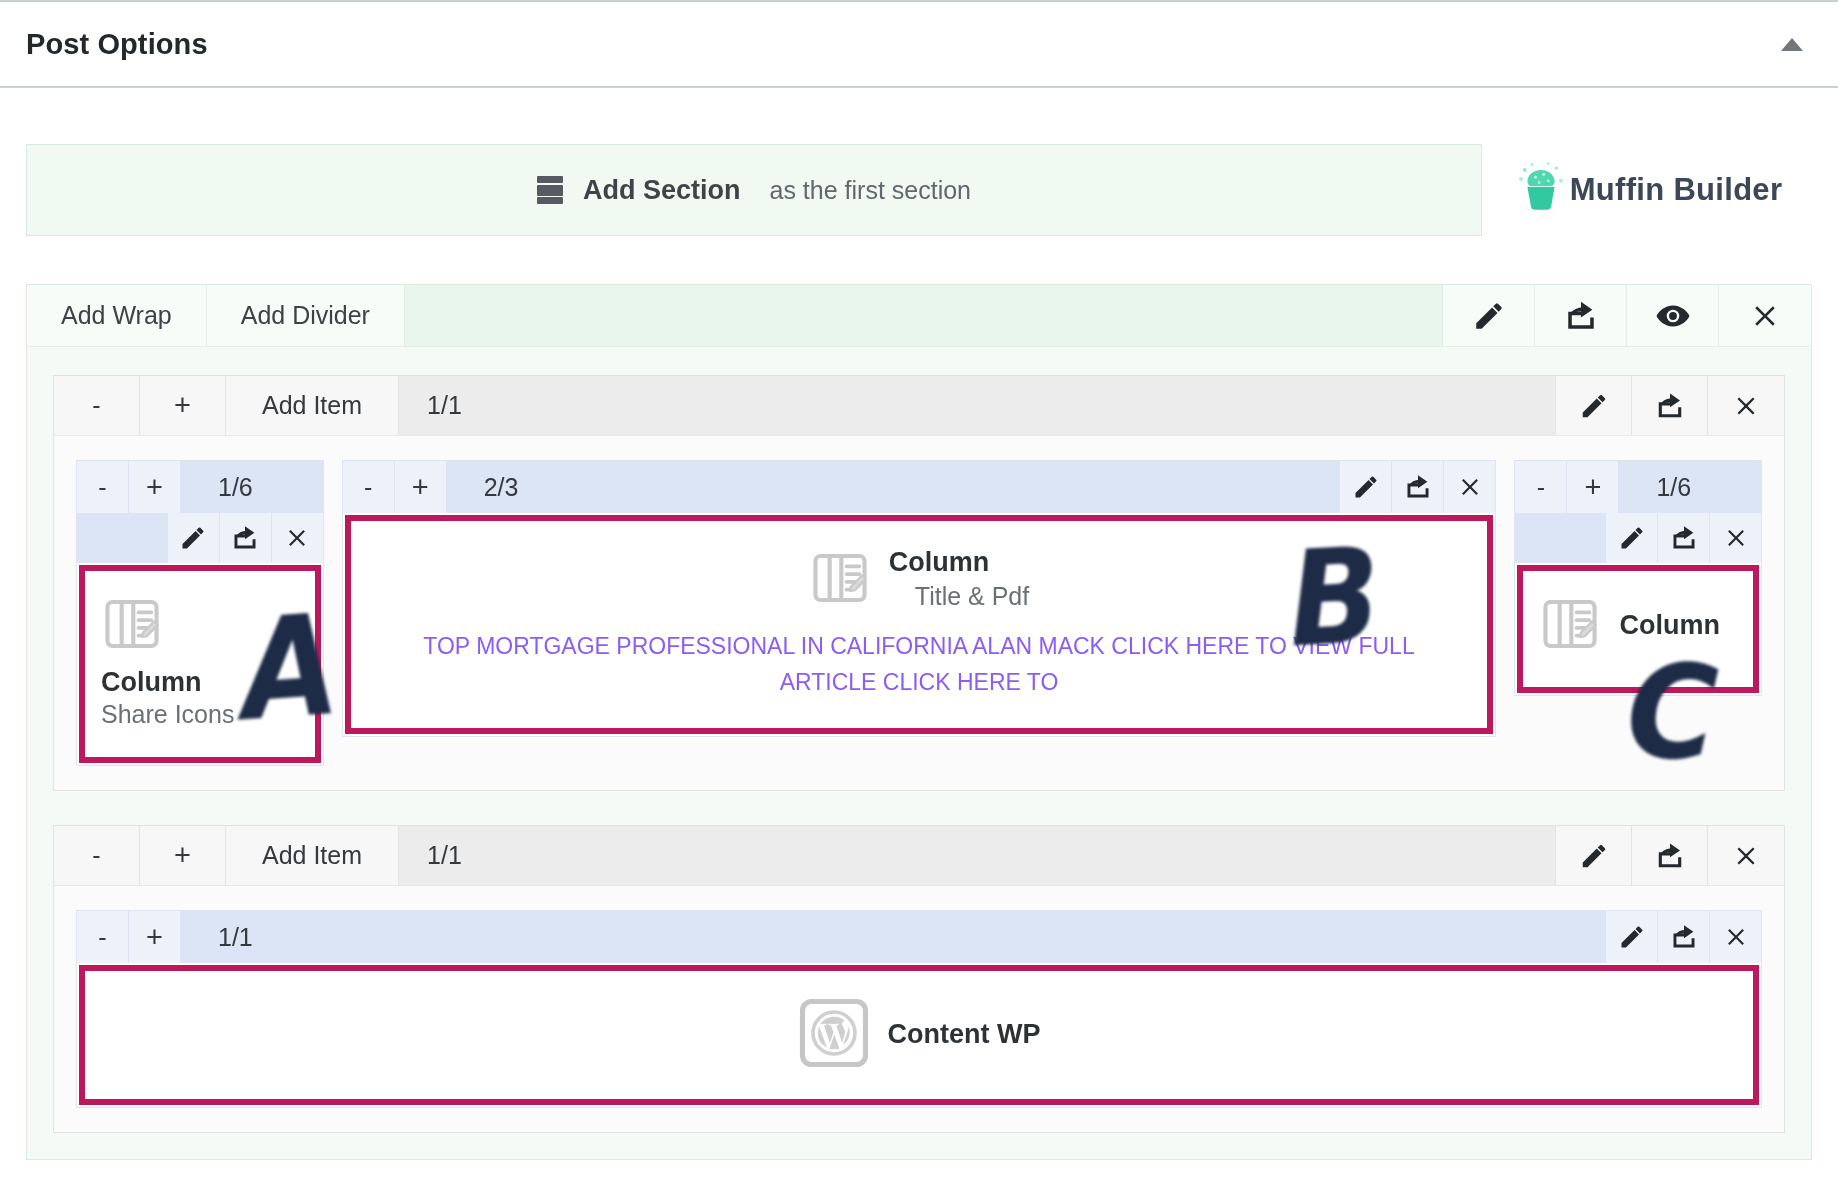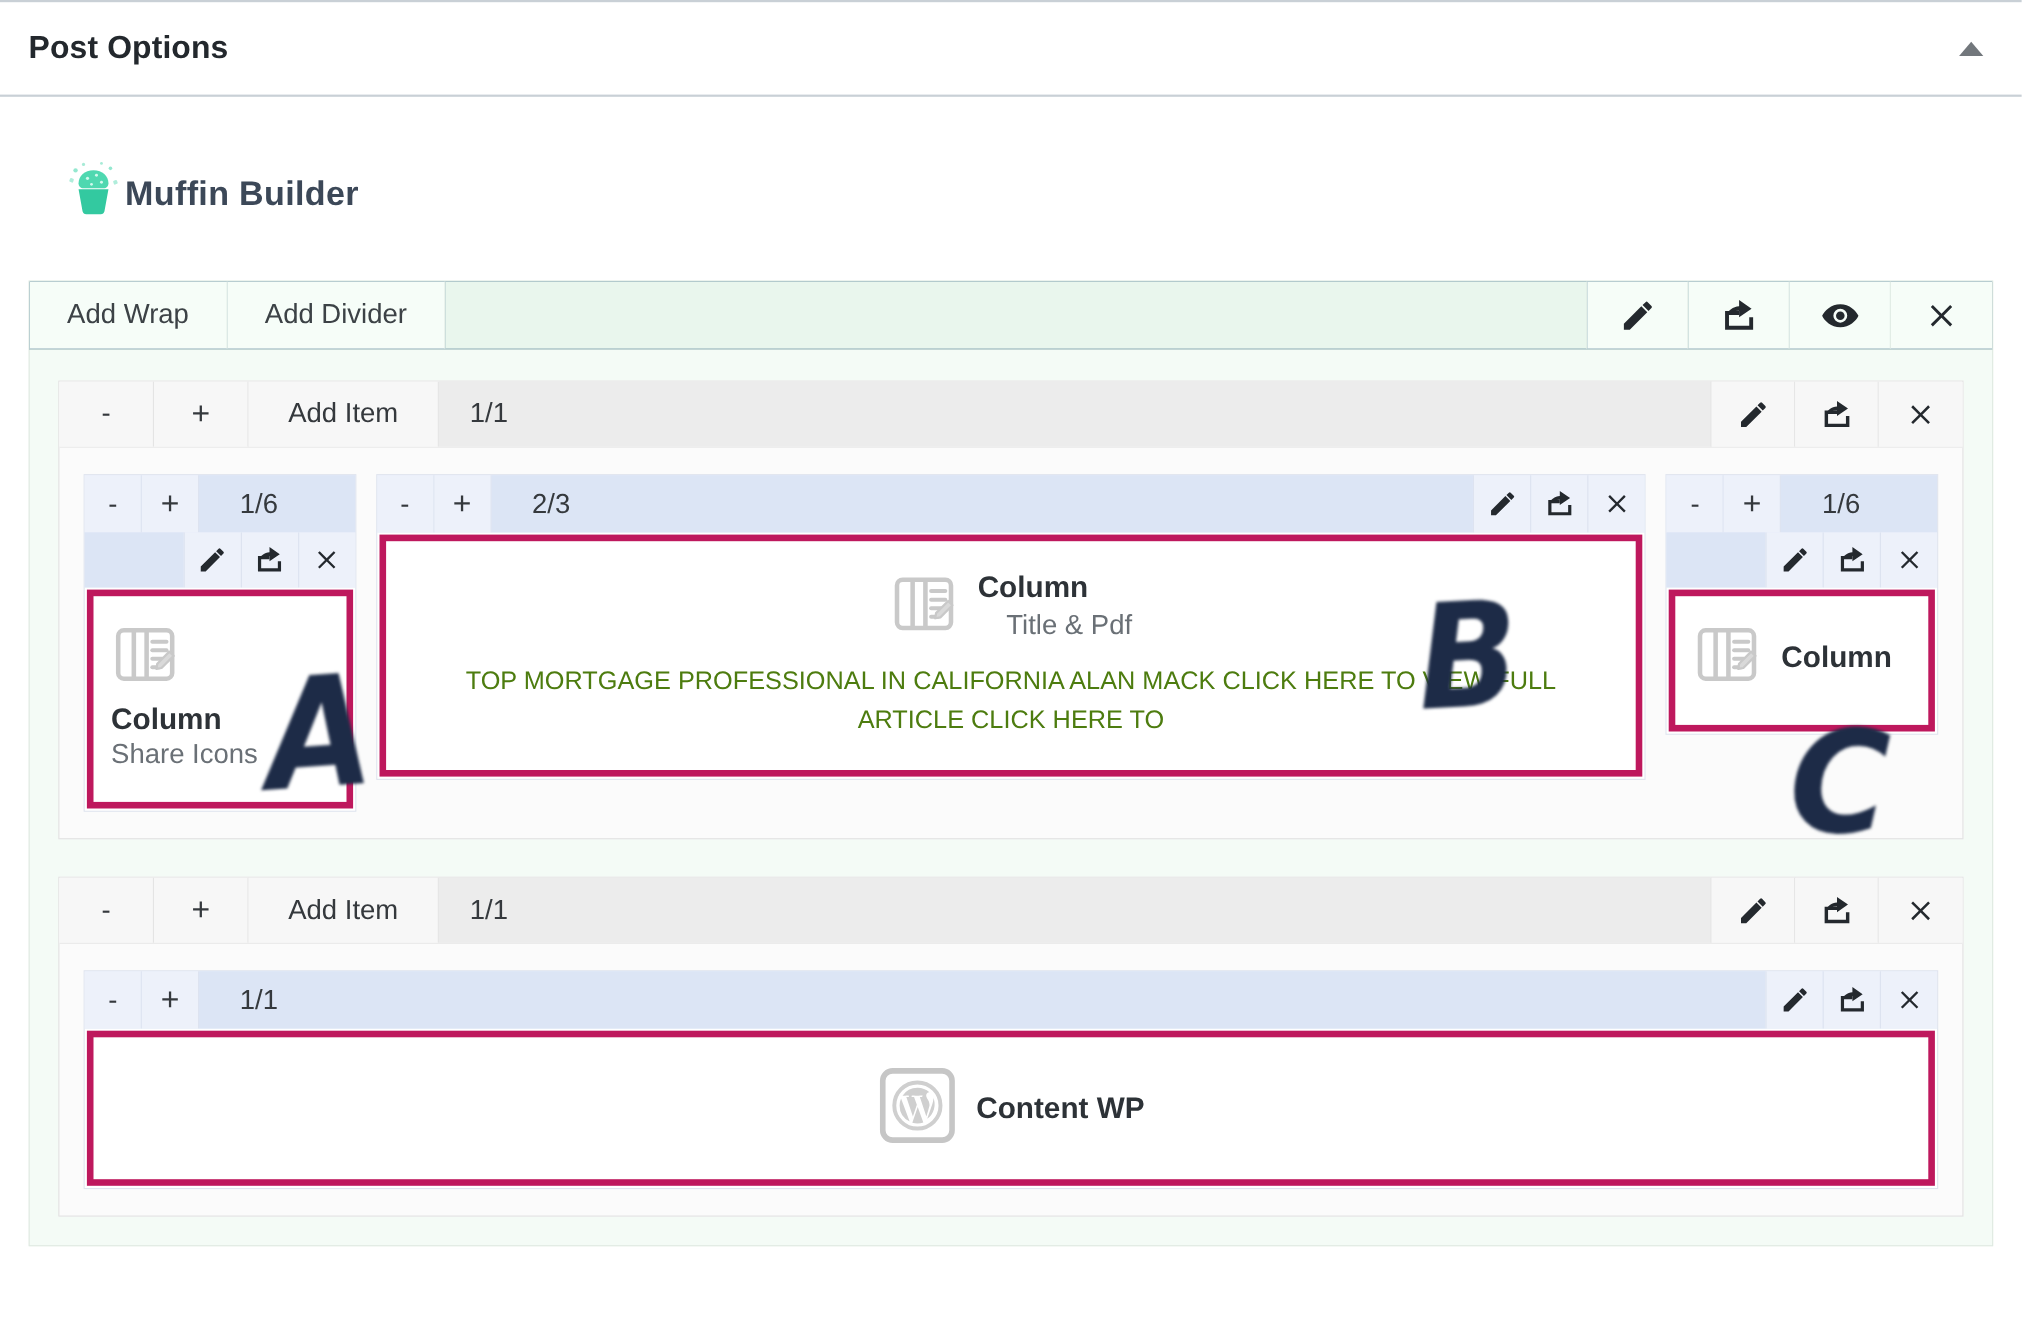--- a/index.html
+++ b/index.html
@@ -78,21 +78,21 @@
 
   
   .section {
     margin-top: 48px;
     border: 1px solid #dfe9e2;
     background: #f4fbf6;
     padding: 0;
   }
   .section-toolbar {
     display: flex; align-items: stretch; height: 62px;
-    background: #0c4a6e;
+    background: #d946ef;
     border-bottom: 1px solid #e4efe7;
   }
   .sec-btn {
     display:flex; align-items:center; justify-content:center;
     padding: 0 34px;
     font-size: 25px; color:#3c4246;
     border-right: 1px solid #e0ece4;
     background: #f6fdf8;
     cursor: pointer; white-space: nowrap;
   }
@@ -173,21 +173,21 @@
     padding: 22px 16px 28px 16px;
     min-height: 120px;
   }
   .item-row { display:flex; align-items:center; gap: 18px; }
   .item-text .t1 { font-size: 27px; font-weight: bold; color:#2d3237; line-height: 1.18; }
   .item-text .t2 { font-size: 25px; color:#6a7076; line-height: 1.25; margin-top: 2px; margin-left: 26px; }
   .item-stack { }
   .item-stack .t1 { font-size: 27px; font-weight: bold; color:#2d3237; margin-top: 8px;}
   .item-stack .t2 { font-size: 25px; color:#6a7076; margin-top: 2px;}
   .item-desc {
-    font-size: 23px; color:#4d7c0f; text-align:center;
+    font-size: 23px; color:#8b5cf6; text-align:center;
     line-height: 1.55; margin-top: 16px; padding: 0 10px;
   }
 
   .col-16 { width: 288px; }
   .col-23 { flex: 1 1 auto; }
   .col-11 { flex: 1 1 auto; }
 
   
   .doc-icon { width: 62px; height: 62px; flex: 0 0 auto; }
   .wp-icon  { width: 72px; height: 72px; flex: 0 0 auto; }
@@ -215,20 +215,31 @@
   <div class="panel-header">
     <div class="panel-title">Post Options</div>
     <div class="collapse-toggle">
       <div class="tri-up"></div>
     </div>
   </div>
 
   <div class="builder">
 
     <div class="topbar">
+      <div class="add-section-bar">
+        <div class="add-section-inner">
+          <span class="section-icon">
+            <i class="bar"></i>
+              <i class="mid"></i>
+              <i class="bar"></i>
+          </span>
+          <span class="as-strong">Add Section</span>
+          <span class="as-light">as the first section</span>
+        </div>
+      </div>
       <div class="logo-box">
         <span>
           <svg width="58" height="58" viewBox="0 0 64 64">
             <g fill="#4fd8b0">
               <circle cx="14" cy="12" r="2.2" opacity=".6"></circle>
               <circle cx="49" cy="10" r="1.8" opacity=".6"></circle>
               <rect x="8" y="20" width="4" height="4" rx="1" opacity=".45" transform="rotate(20 10 22)"></rect>
               <rect x="52" y="22" width="4" height="4" rx="1" opacity=".45" transform="rotate(-20 54 24)"></rect>
               <circle cx="22" cy="6" r="1.6" opacity=".5"></circle>
               <circle cx="40" cy="5" r="1.4" opacity=".5"></circle>

